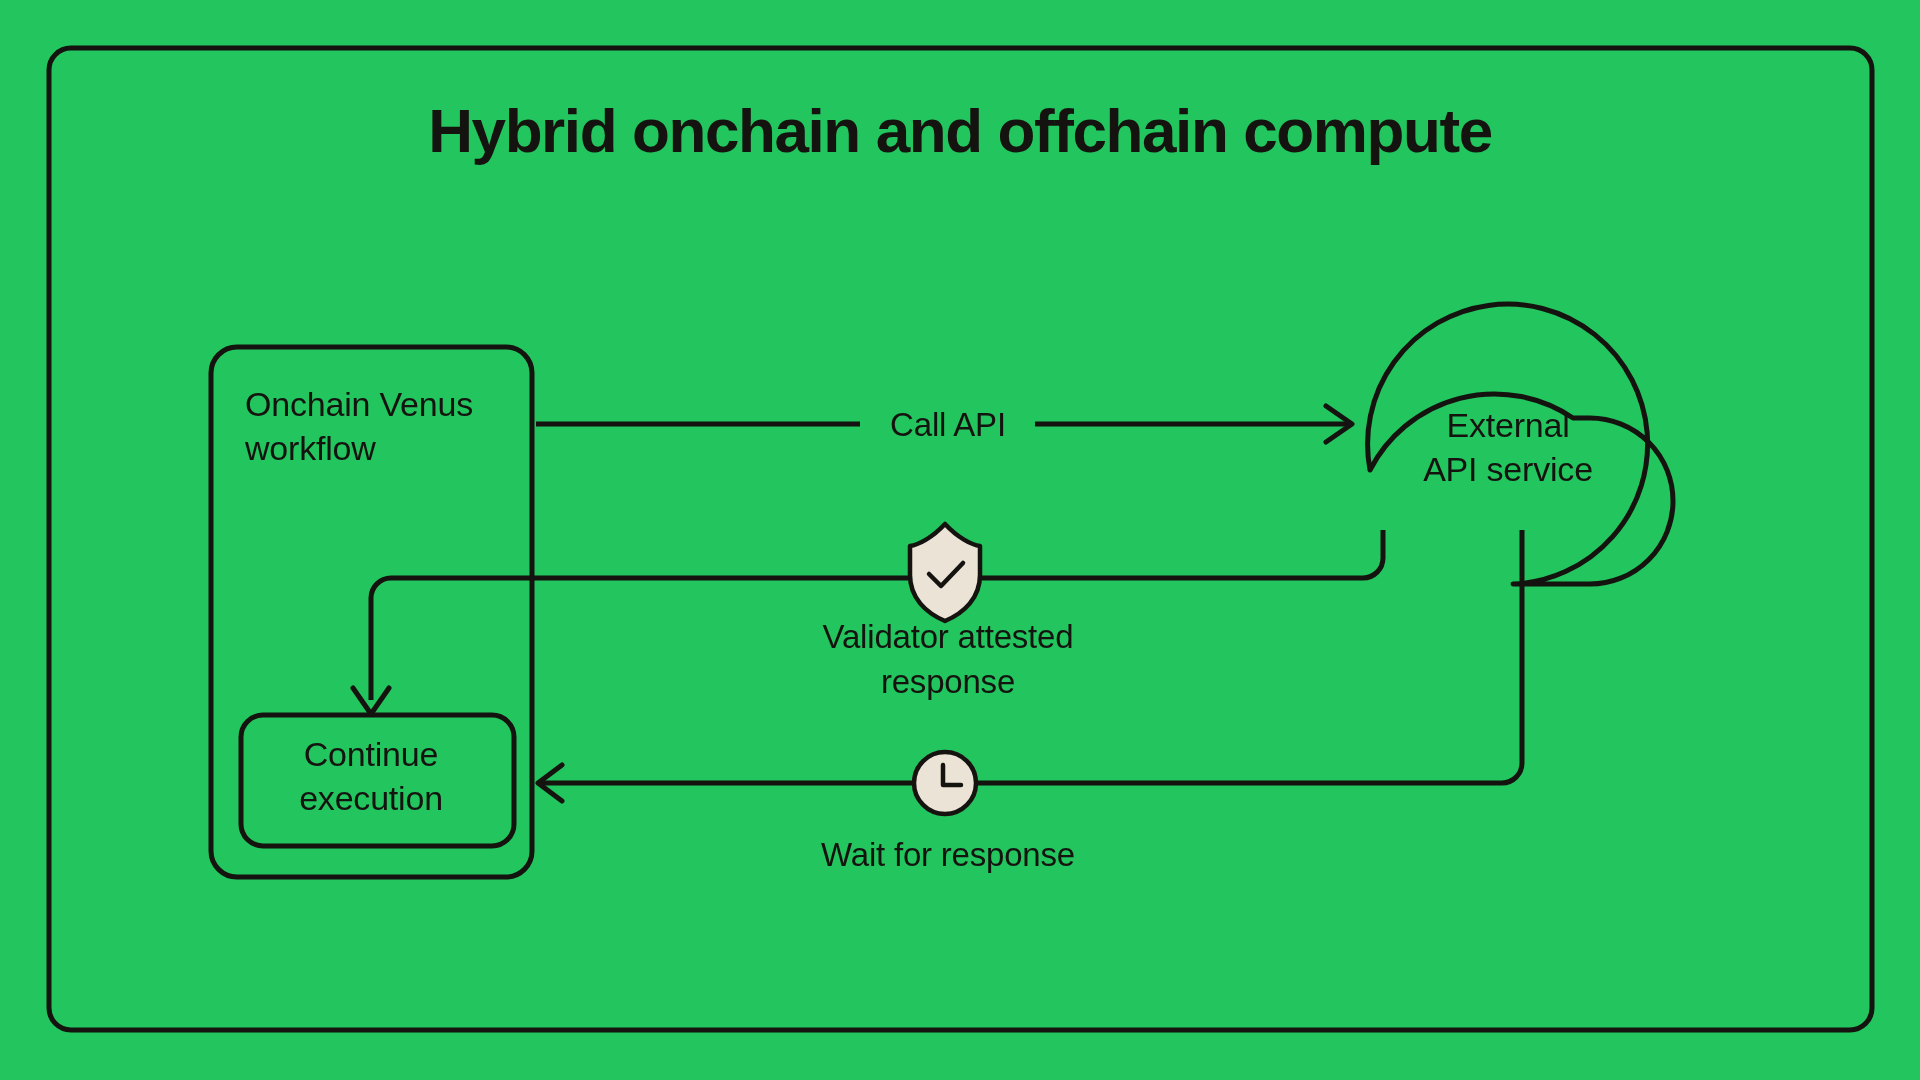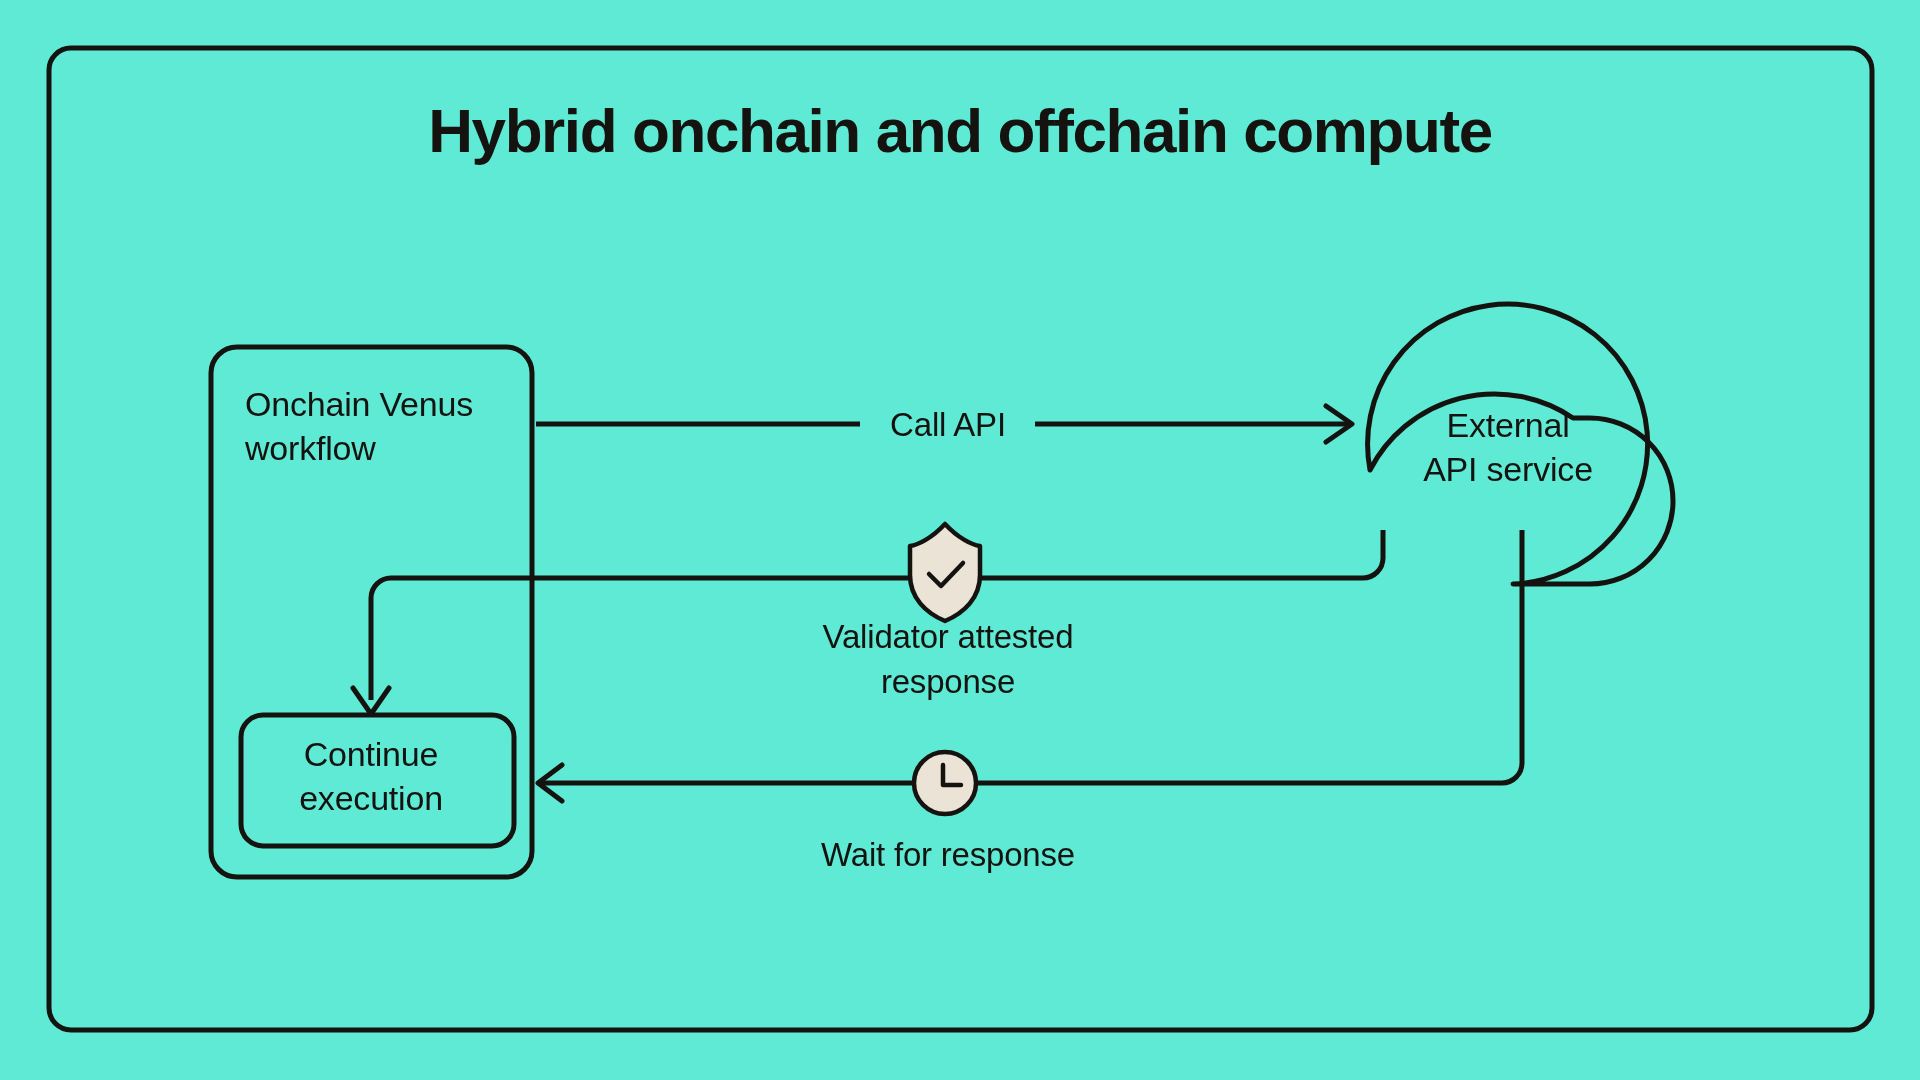--- a/index.html
+++ b/index.html
@@ -10,21 +10,21 @@
     width: 1920px;
     height: 1080px;
     background: #EAE3D6;
     font-family: "Liberation Sans", sans-serif;
     overflow: hidden;
   }
   #stage {
     position: relative;
     width: 1920px;
     height: 1080px;
-    background: #5eead4;
+    background: #22c55e;
   }
   #diagram {
     position: absolute;
     left: 0;
     top: 0;
     width: 1920px;
     height: 1080px;
     display: block;
   }
   .frame-rect {

